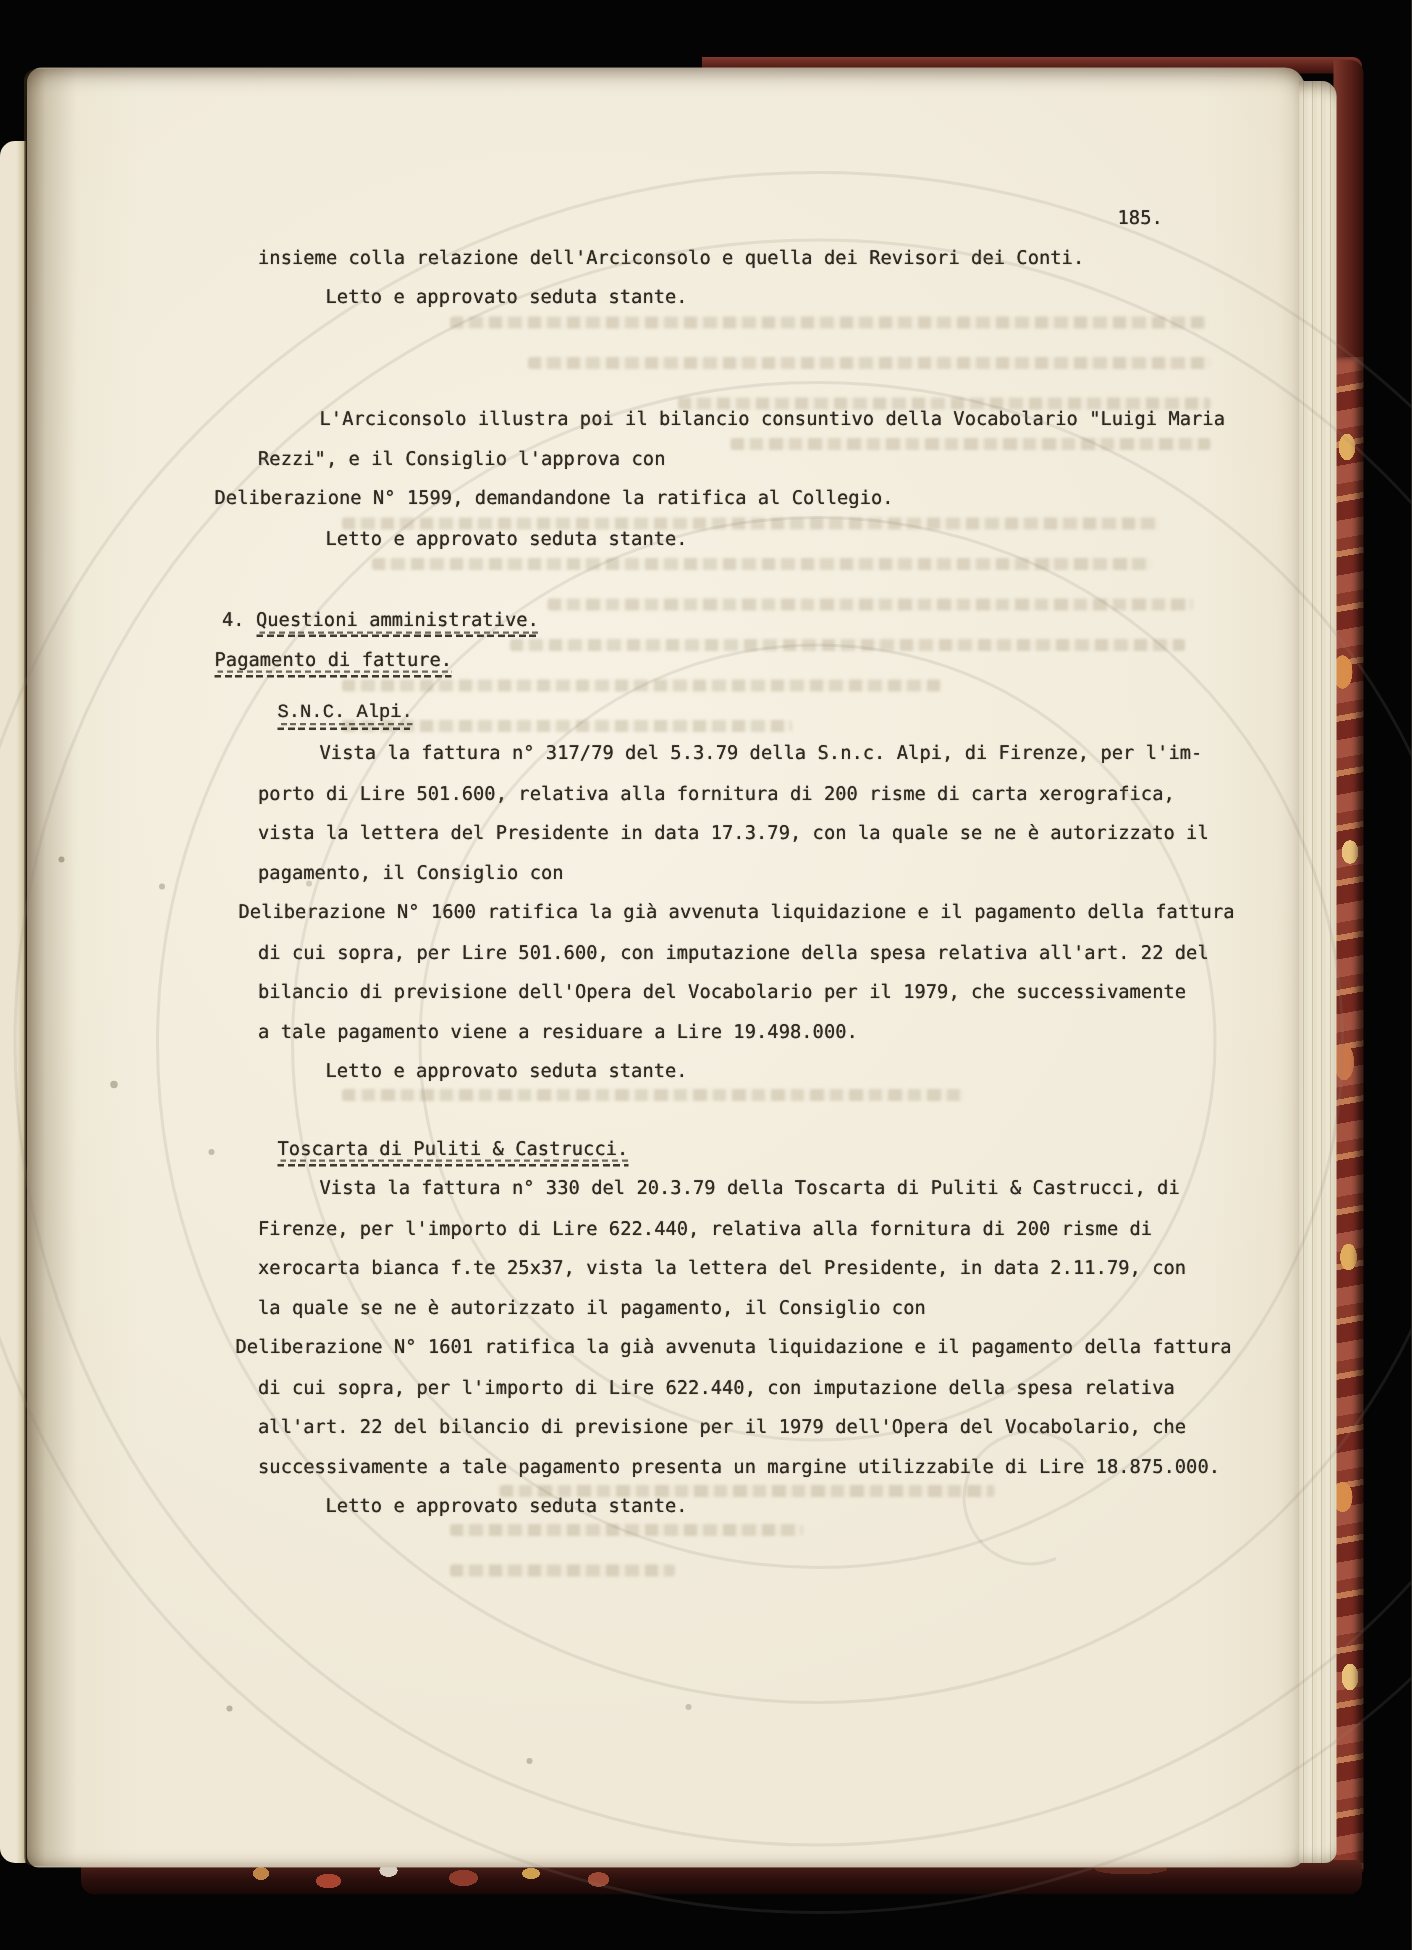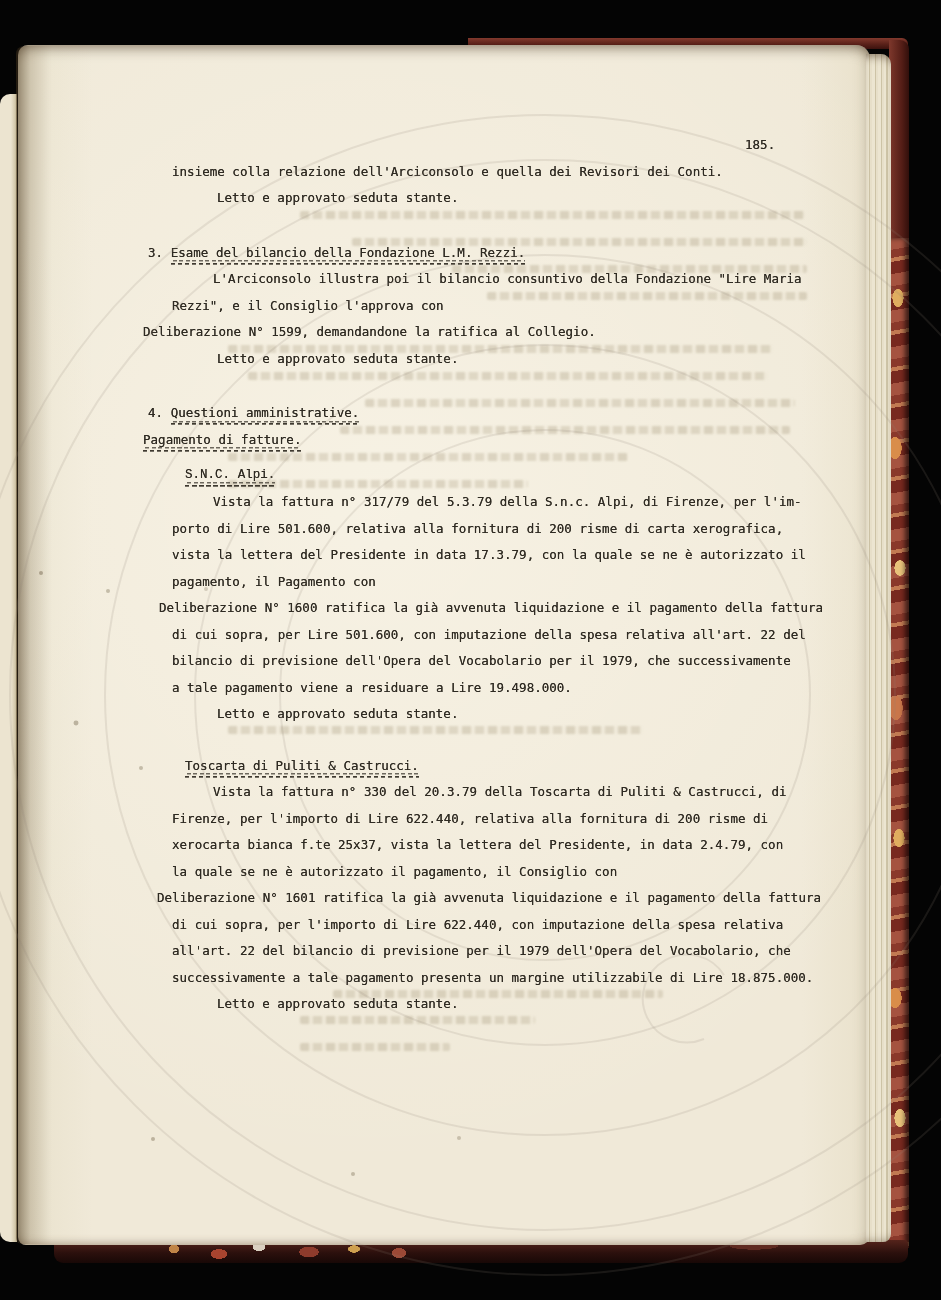--- a/index.html
+++ b/index.html
@@ -153,41 +153,40 @@
       <div class="ghost" style="left: 228px; top: 726px; width: 415px;"></div>
       <div class="ghost" style="left: 333px; top: 990px; width: 330px;"></div>
       <div class="ghost" style="left: 300px; top: 1016px; width: 235px;"></div>
       <div class="ghost" style="left: 300px; top: 1043px; width: 150px;"></div>
     </div>
 
   <div id="text-layer">
     <div class="line ind-pagenum" style="top:137px">185.</div>
   <div class="line ind-body" style="top: 163.5px;"><span>insieme colla relazione dell'Arciconsolo e quella dei Revisori dei Conti.</span></div>
       <div class="line ind-letto" style="top: 190px;"><span>Letto e approvato seduta stante.</span></div>
-      <div class="line ind-heading" style="top: 244.5px;"><span>3. </span><span class="u">Esame del bilancio della Fondazione L.M. Rezzi.</span></div>
-      <div class="line ind-para" style="top: 271px;"><span>L'Arciconsolo illustra poi il bilancio consuntivo della Fondazione "Lire Maria</span></div>
+      <div class="line ind-para" style="top: 271px;"><span>L'Arciconsolo illustra poi il bilancio consuntivo della Vocabolario "Luigi Maria</span></div>
       <div class="line ind-body" style="top: 297.5px;"><span>Rezzi", e il Consiglio l'approva con</span></div>
       <div class="line ind-margin" style="top: 324px;"><span>Deliberazione N° 1599, demandandone la ratifica al Collegio.</span></div>
       <div class="line ind-letto" style="top: 350.5px;"><span>Letto e approvato seduta stante.</span></div>
       <div class="line ind-heading" style="top: 405px;"><span>4. </span><span class="u">Questioni amministrative.</span></div>
       <div class="line ind-margin" style="top: 431.5px;"><span class="u">Pagamento di fatture.</span></div>
       <div class="line ind-sub" style="top: 467.5px; font-family: Liberation Mono, monospace;"><span class="u">S.N.C. Alpi.</span></div>
       <div class="line ind-para" style="top: 494px;"><span>Vista la fattura n° 317/79 del 5.3.79 della S.n.c. Alpi, di Firenze, per l'im-</span></div>
       <div class="line ind-body" style="top: 520.5px;"><span>porto di Lire 501.600, relativa alla fornitura di 200 risme di carta xerografica,</span></div>
       <div class="line ind-body" style="top: 547px;"><span>vista la lettera del Presidente in data 17.3.79, con la quale se ne è autorizzato il</span></div>
-      <div class="line ind-body" style="top: 573.5px;"><span>pagamento, il Pagamento con</span></div>
+      <div class="line ind-body" style="top: 573.5px;"><span>pagamento, il Consiglio con</span></div>
       <div class="line ind-margin" style="top: 600px; margin-left: 16px;"><span>Deliberazione N° 1600 ratifica la già avvenuta liquidazione e il pagamento della fattura</span></div>
       <div class="line ind-body" style="top: 626.5px;"><span>di cui sopra, per Lire 501.600, con imputazione della spesa relativa all'art. 22 del</span></div>
       <div class="line ind-body" style="top: 653px;"><span>bilancio di previsione dell'Opera del Vocabolario per il 1979, che successivamente</span></div>
       <div class="line ind-body" style="top: 679.5px;"><span>a tale pagamento viene a residuare a Lire 19.498.000.</span></div>
       <div class="line ind-letto" style="top: 706px;"><span>Letto e approvato seduta stante.</span></div>
       <div class="line ind-sub" style="top: 757.5px;"><span class="u">Toscarta di Puliti &amp; Castrucci.</span></div>
       <div class="line ind-para" style="top: 784px;"><span>Vista la fattura n° 330 del 20.3.79 della Toscarta di Puliti &amp; Castrucci, di</span></div>
       <div class="line ind-body" style="top: 810.5px;"><span>Firenze, per l'importo di Lire 622.440, relativa alla fornitura di 200 risme di</span></div>
-      <div class="line ind-body" style="top: 837px;"><span>xerocarta bianca f.te 25x37, vista la lettera del Presidente, in data 2.4.79, con</span></div>
+      <div class="line ind-body" style="top: 837px;"><span>xerocarta bianca f.te 25x37, vista la lettera del Presidente, in data 2.11.79, con</span></div>
       <div class="line ind-body" style="top: 863.5px; text-align: right;"><span>la quale se ne è autorizzato il pagamento, il Consiglio con</span></div>
       <div class="line ind-margin" style="top: 890px; padding-left: 14px;"><span>Deliberazione N° 1601 ratifica la già avvenuta liquidazione e il pagamento della fattura</span></div>
       <div class="line ind-body" style="top: 916.5px;"><span>di cui sopra, per l'importo di Lire 622.440, con imputazione della spesa relativa</span></div>
       <div class="line ind-body" style="top: 943px;"><span>all'art. 22 del bilancio di previsione per il 1979 dell'Opera del Vocabolario, che</span></div>
       <div class="line ind-body" style="top: 969.5px;"><span>successivamente a tale pagamento presenta un margine utilizzabile di Lire 18.875.000.</span></div>
       <div class="line ind-letto" style="top: 996px;"><span>Letto e approvato seduta stante.</span></div>
     </div>
 
   <svg class="watermark" width="941" height="1300" viewBox="0 0 941 1300">
     <g fill="none" stroke="#8d8575" stroke-opacity="0.16" stroke-width="2">

